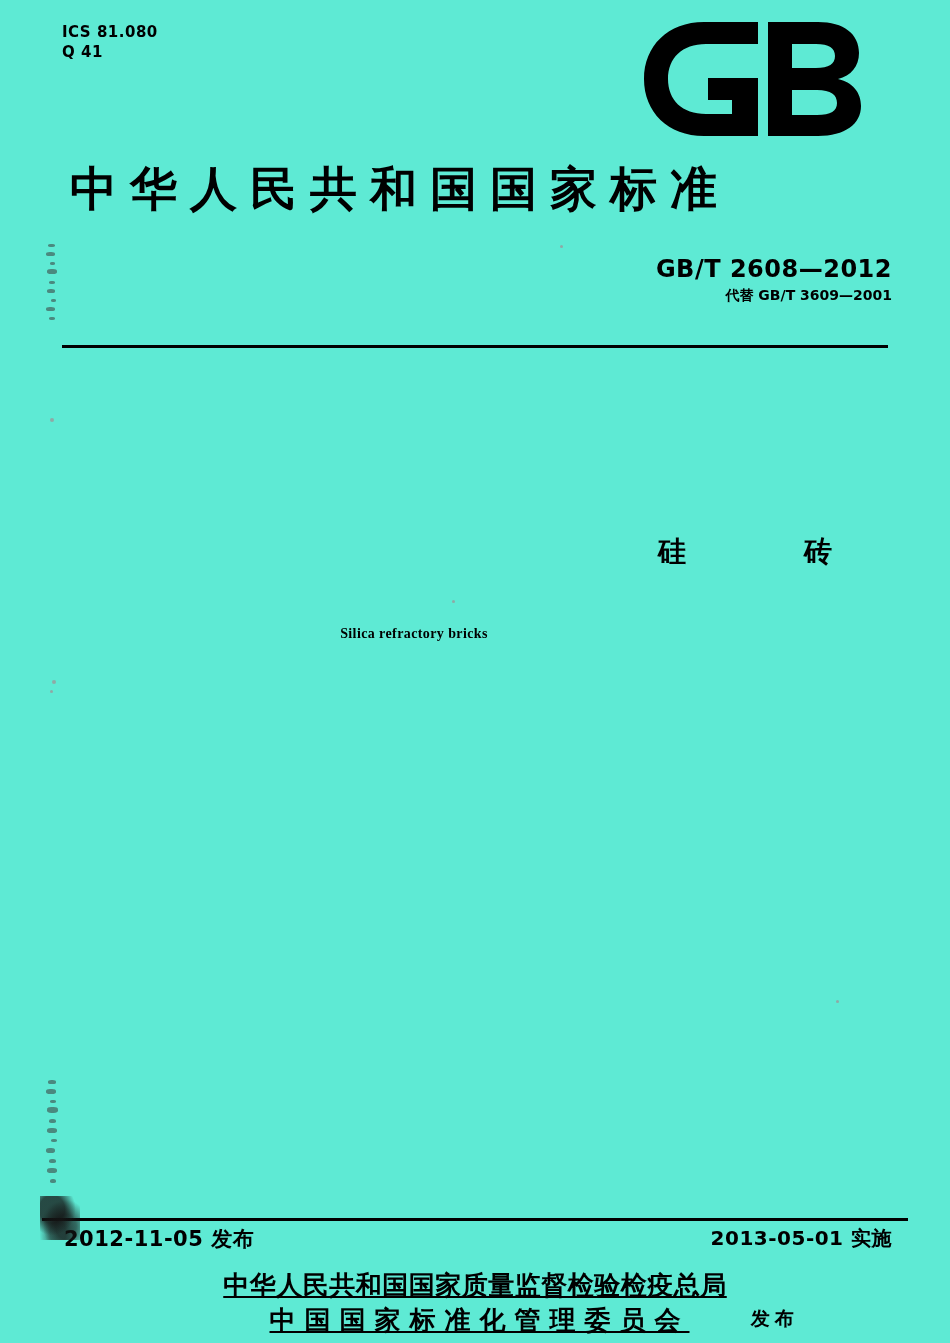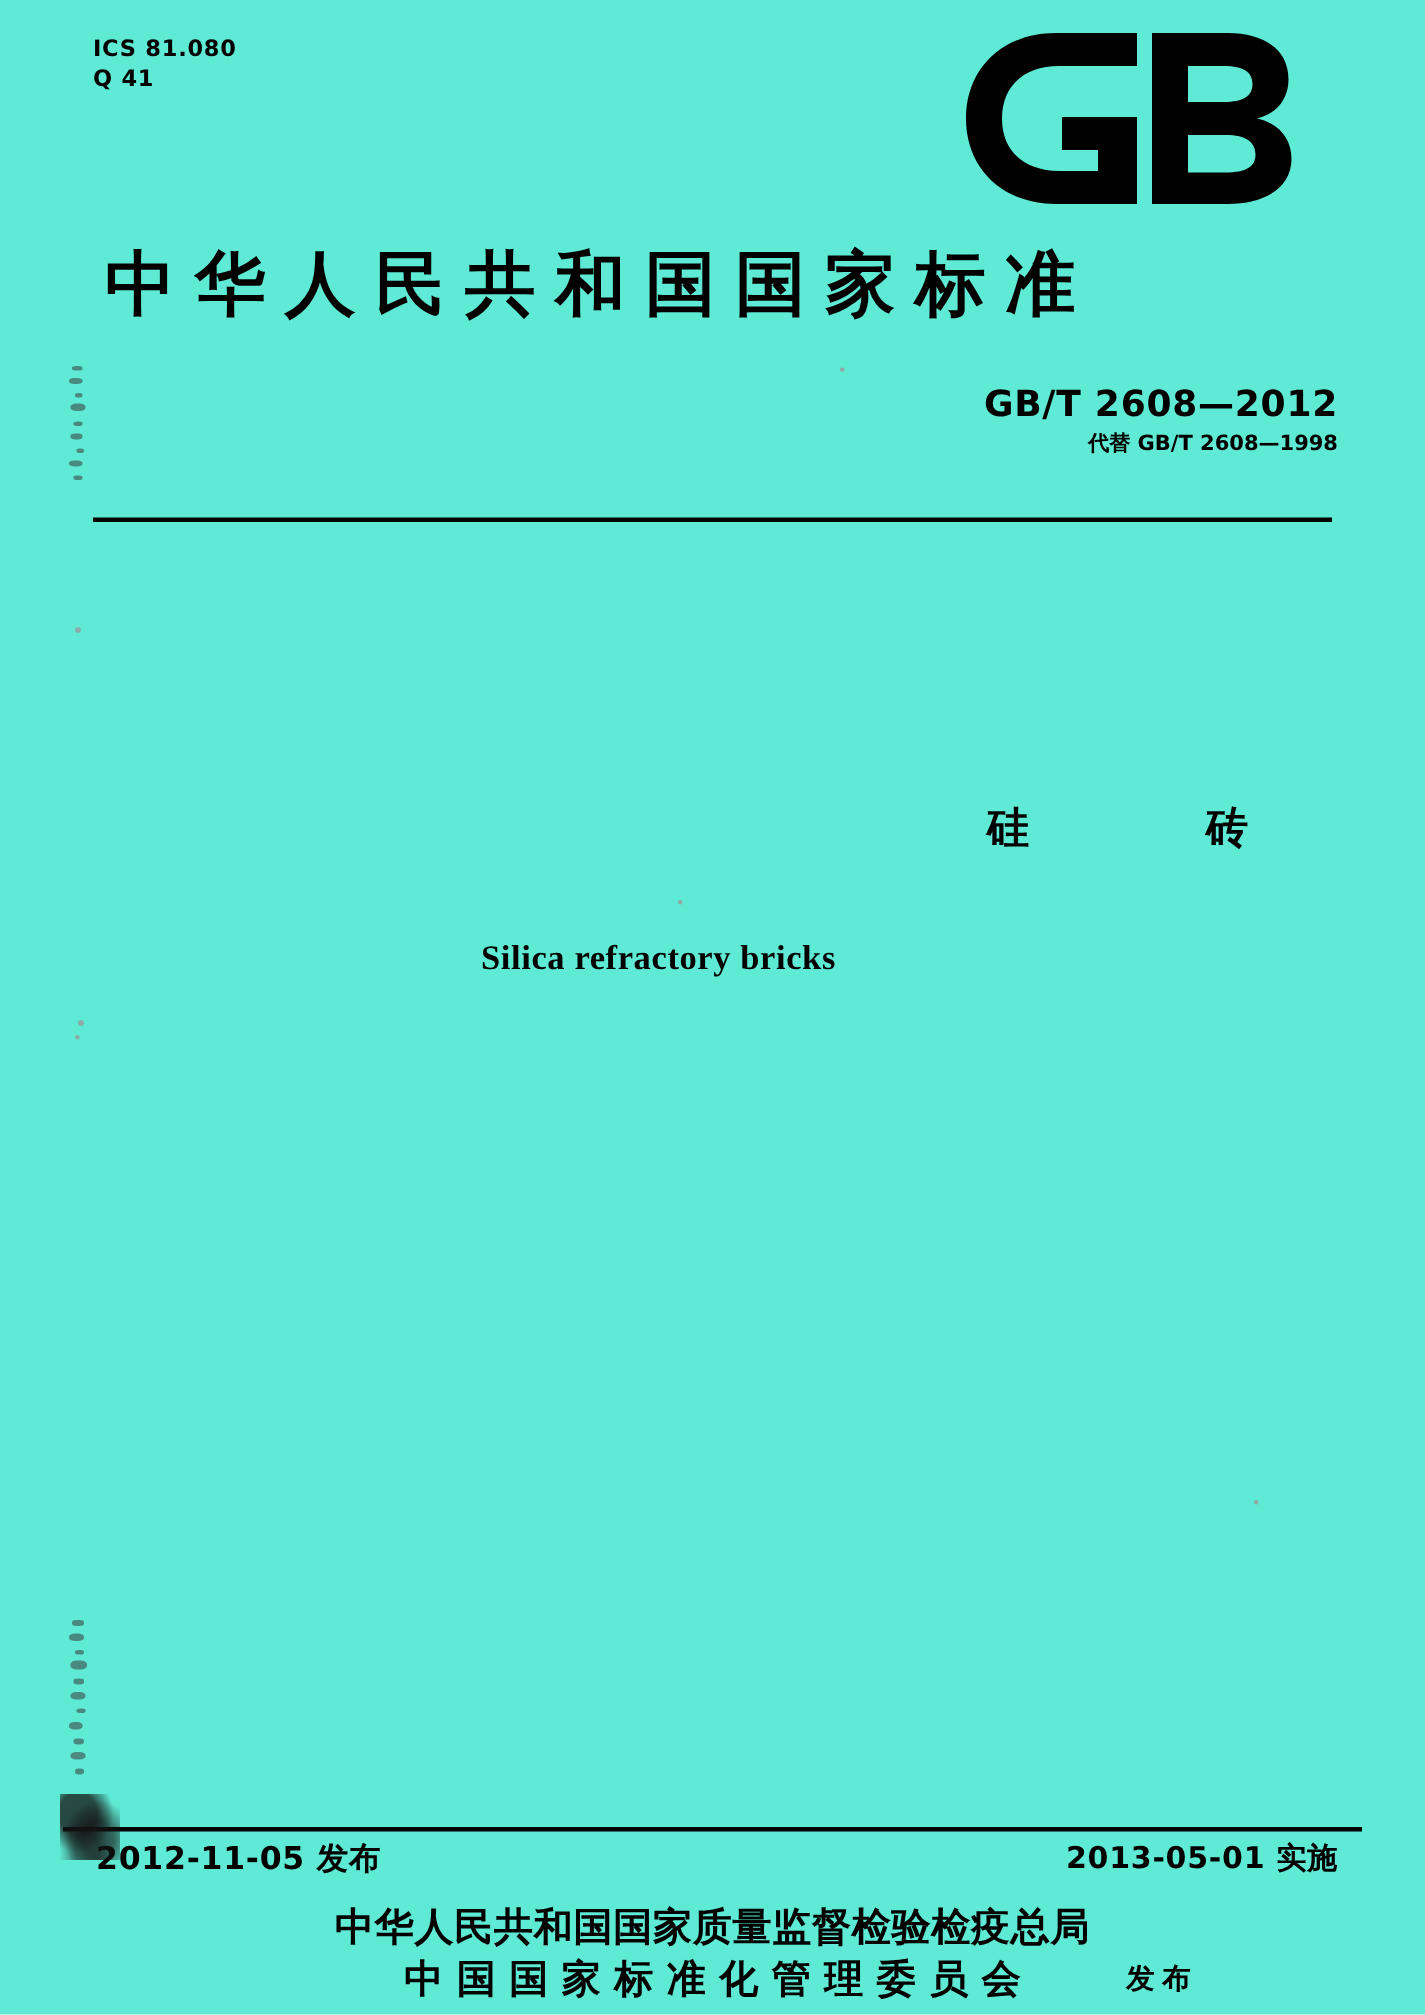--- a/index.html
+++ b/index.html
@@ -111,24 +111,23 @@
     text-indent: 118px;
     white-space: nowrap;
   }
   .doc-title-en {
     position: absolute;
     left: 0;
     top: 626px;
     width: 828px;
     text-align: center;
     font-family: "Liberation Serif", "DejaVu Serif", serif;
-    font-size: 23px;
+    font-size: 14px;
     font-weight: bold;
     letter-spacing: 0.4px;
-    padding-left: 25px;
   }
 
   
   .date-issue {
     position: absolute;
     left: 64px;
     top: 1225px;
     font-family: "DejaVu Sans", "Liberation Sans", sans-serif;
     font-size: 21px;
     font-weight: bold;
@@ -151,20 +150,21 @@
   .publisher {
     position: absolute;
     left: 0;
     top: 1268px;
     width: 950px;
     text-align: center;
   }
   .pub-inner {
     display: inline-block;
     position: relative;
+    text-decoration: underline;
   }
   .pub-line1 {
     font-family: "DejaVu Sans", "Liberation Sans", sans-serif;
     font-size: 26px;
     font-weight: bold;
     letter-spacing: 0.5px;
     white-space: nowrap;
     line-height: 1.35;
   }
   .pub-line2 {
@@ -259,21 +259,21 @@
                  M152 70 L177 70 C191 70 197 75 197 83
                  C197 91 191 95 177 95 L152 95 Z"></path>
       </g>
     </svg>
   </div>
 
   <div class="cn-title">中华人民共和国国家标准</div>
 
   <div class="std-no-block">
     <div class="std-no">GB/T 2608—2012</div>
-    <div class="std-replaces">代替 GB/T 2608—1998</div>
+    <div class="std-replaces">代替 GB/T 3609—2001</div>
   </div>
 
   <div class="rule-top"></div>
   <div class="rule-bottom"></div>
 
   <div class="doc-title-cn">硅砖</div>
   <div class="doc-title-en">Silica refractory bricks</div>
 
   <div class="date-issue">2012-11-05 发布</div>
   <div class="date-effective">2013-05-01 实施</div>

